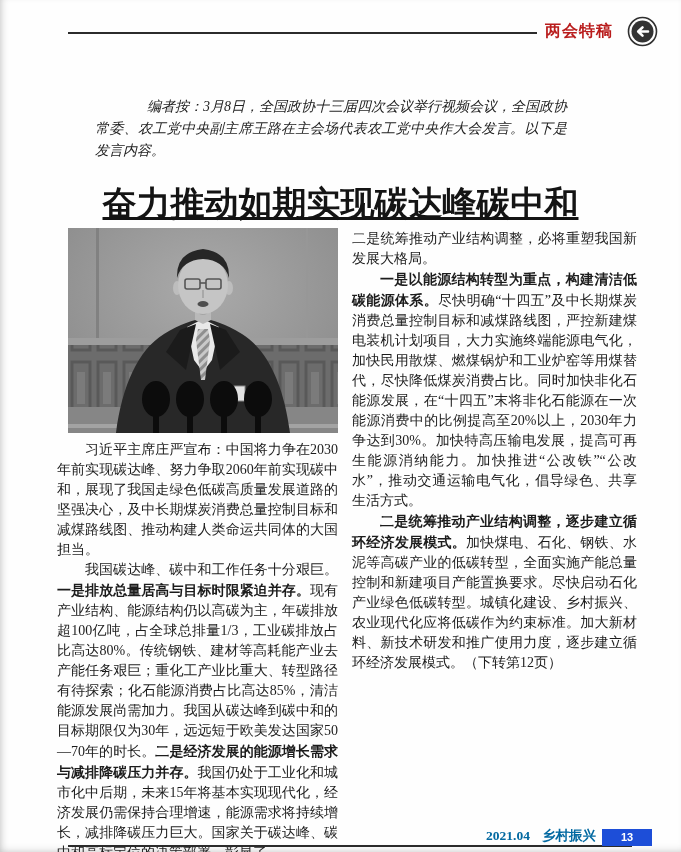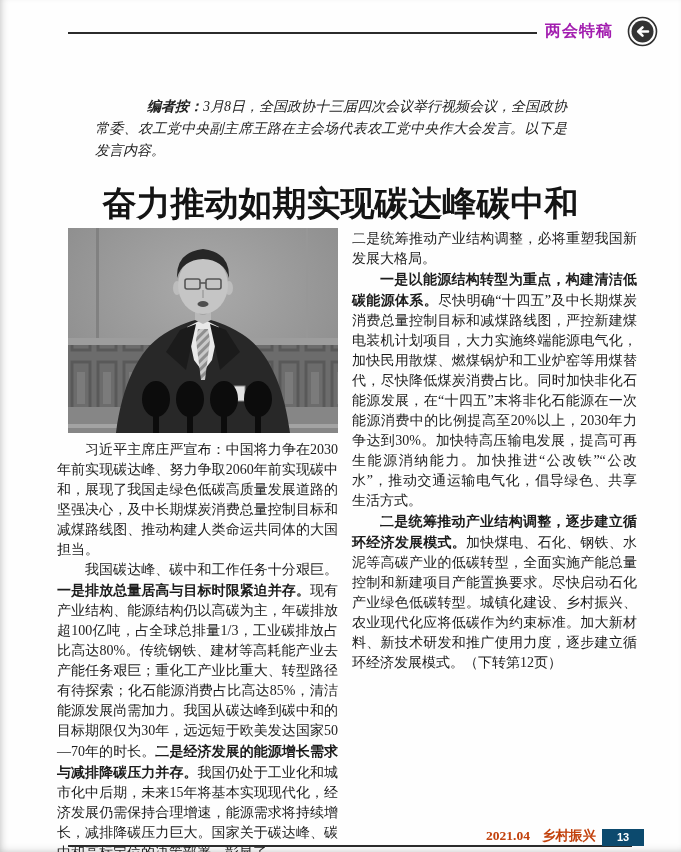--- a/index.html
+++ b/index.html
@@ -4,48 +4,48 @@
 <style>
   html,body{margin:0;padding:0;background:#e9e9e7;}
   .page{
     position:relative;width:681px;height:852px;background:#fefefe;
     font-family:"Liberation Serif","DejaVu Serif",serif;color:#1c1c1c;
     overflow:hidden;box-shadow:inset 6px 0 8px -6px #bbb, inset 0 -6px 8px -6px #ccc;
   }
   .header-rule{position:absolute;left:68px;top:32px;width:469px;height:2px;background:#2b2b2b;}
   .section-tag{
     position:absolute;left:545px;top:18px;width:78px;text-align:left;
-    font:700 16px/26px "Liberation Sans","DejaVu Sans",sans-serif;letter-spacing:1px;color:#a21caf;
+    font:700 16px/26px "Liberation Sans","DejaVu Sans",sans-serif;letter-spacing:1px;color:#b91c1c;
   }
   .logo{position:absolute;left:627px;top:16px;width:31px;height:31px;}
   .editor-note{
     position:absolute;left:95px;top:96px;width:472px;
     font-style:italic;font-size:14px;line-height:22px;text-align:justify;color:#222;
   }
   .editor-note p{margin:0;text-indent:52px;}
-  .editor-note .lead{font-weight:700;}
+  .editor-note .lead{font-weight:400;}
   .title{
     position:absolute;left:0;top:155px;width:681px;text-align:center;
-    font:700 34px/50px "Liberation Sans","DejaVu Sans",sans-serif;color:#141414;
+    font:700 34px/50px "Liberation Sans","DejaVu Sans",sans-serif;color:#141414;text-decoration:underline;
   }
   .photo{position:absolute;left:68px;top:228px;width:270px;height:205px;}
   .photo svg{display:block;width:100%;height:100%;}
   .col{position:absolute;font-size:14px;line-height:20px;text-align:justify;color:#1c1c1c;}
   .col p{margin:0;}
   .col p.indent{text-indent:2em;}
   .col .b{font-family:"Liberation Sans","DejaVu Sans",sans-serif;font-weight:700;}
   .col-left{left:57px;top:440px;width:281px;}
   .col-right{left:352px;top:229px;width:285px;}
   .footer-rule{position:absolute;left:68px;top:845px;width:564px;height:2px;background:#2b2b2b;}
   .footer-text{
     position:absolute;left:486px;top:827px;width:110px;display:flex;justify-content:space-between;
-    font-weight:700;font-size:13.5px;line-height:17px;color:#c2410c;
+    font-weight:700;font-size:13.5px;line-height:17px;color:#0369a1;
   }
   .page-badge{
-    position:absolute;left:602px;top:829px;width:42px;height:17px;background:#0c4a6e;
+    position:absolute;left:602px;top:829px;width:50px;height:17px;background:#1d4ed8;
     color:#fff;font:700 11px/17px "Liberation Sans","DejaVu Sans",sans-serif;text-align:center;
   }
 </style>
 </head>
 <body>
 
 <div class="page">
 
   <div class="header-rule"></div>
   <div class="section-tag">两会特稿</div>

